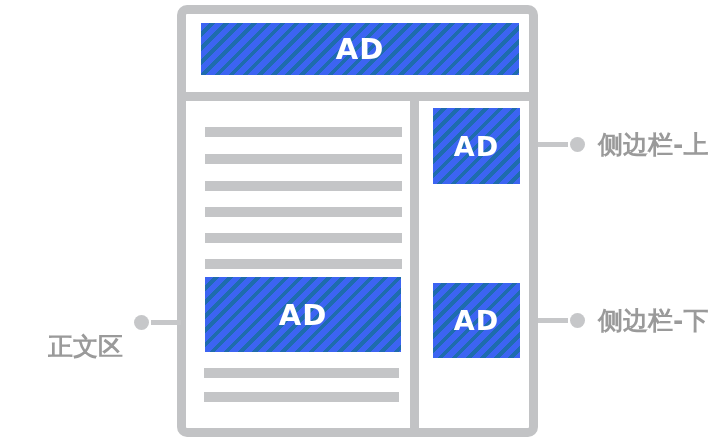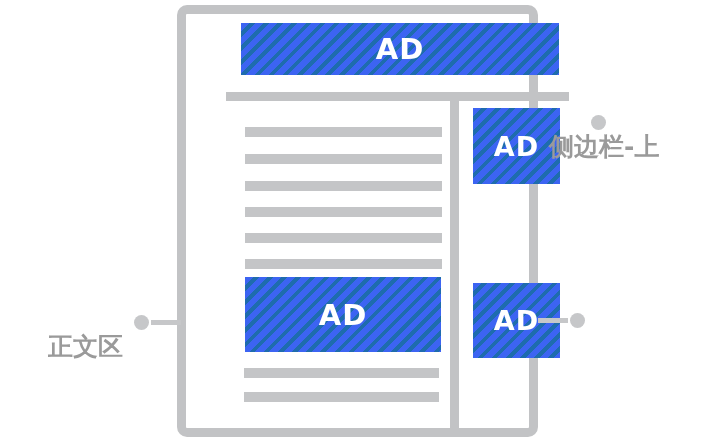--- a/index.html
+++ b/index.html
@@ -10,21 +10,21 @@
     background:#ffffff; overflow:hidden;
   }
 
   
   .wireframe {
     position:absolute; left:177px; top:5px;
     width:361px; height:432px;
     border:9px solid #c2c3c5; border-radius:10px;
     box-sizing:border-box; background:#ffffff;
   }
-  .wf-inner { position:absolute; left:0; top:0; right:0; bottom:0;margin-left:40px; }
+  .wf-inner { position:absolute; left:0; top:0; right:0; bottom:0; }
 
   .ad {
     position:absolute;
     background:repeating-linear-gradient(135deg,#3c64f2 0px,#3c64f2 6px,#1e6cae 6px,#1e6cae 10px);
     color:#ffffff; font-weight:bold;
     display:flex; align-items:center; justify-content:center;
     letter-spacing:1px;
   }
   .ad-banner   { left:15px;  top:9px;   width:318px; height:52px; font-size:29px; }
   .ad-content  { left:19px;  top:263px; width:196px; height:75px; font-size:29px; }
@@ -45,21 +45,21 @@
     display:flex; align-items:center;
     color:#9a9a9a; font-size:25px; font-weight:600;
     white-space:nowrap;
   }
   .callout .line { width:30px; height:5px; background:#c6c7c9; }
   .callout .dot  { width:15px; height:15px; border-radius:50%; background:#c6c7c9; margin:0 2px; flex:none; }
   .callout.right .label { margin-left:11px; }
   .callout.left  .label { margin-right:9px;margin-top:48px; }
 
   .co-nav         { left:538px; top:33px; }
-  .co-sidebar-top { left:538px; top:115px;flex-direction:column; }
+  .co-sidebar-top { left:538px; top:128px; }
   .co-sidebar-bot { left:538px; top:304px; }
   .co-content     { left:48px;  top:306px; }
 </style>
 </head>
 <body>
 
 <div class="stage">
 
   <div class="wireframe">
     <div class="wf-inner">
@@ -91,20 +91,21 @@
 
   <div class="callout right co-sidebar-top">
     <span class="line"></span>
     <span class="dot"></span>
     <span class="label">侧边栏-上</span>
   </div>
 
   <div class="callout right co-sidebar-bot">
     <span class="line"></span>
     <span class="dot"></span>
+    <span class="label">侧边栏-下</span>
   </div>
 
   <div class="callout left co-content">
     <span class="label">正文区</span>
     <span class="dot"></span>
     <span class="line"></span>
   </div>
 
 </div>
 

